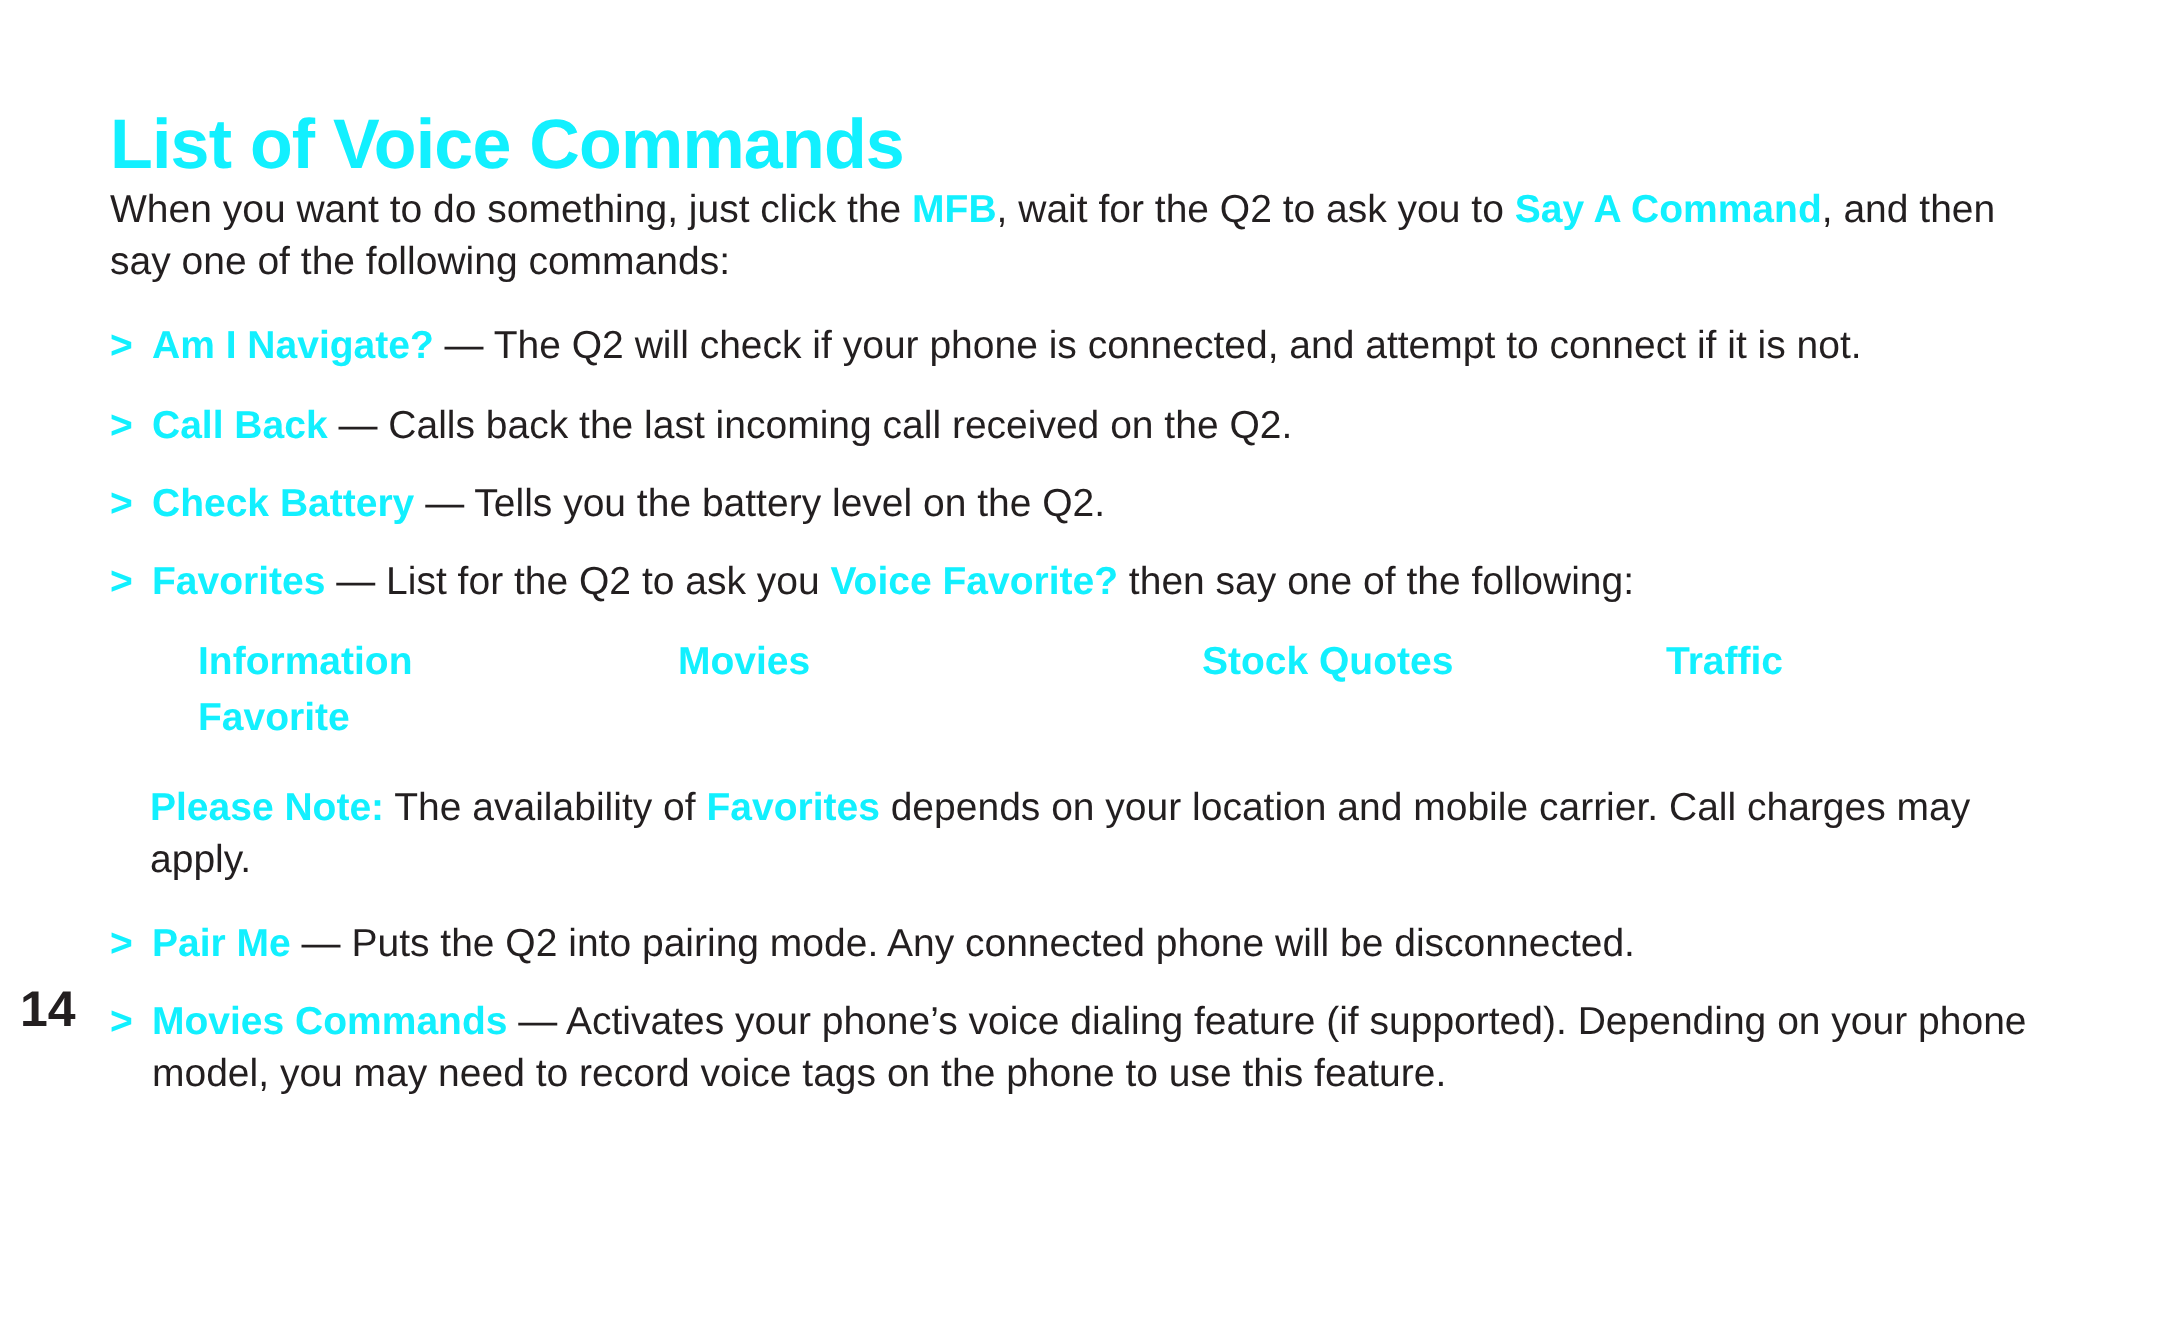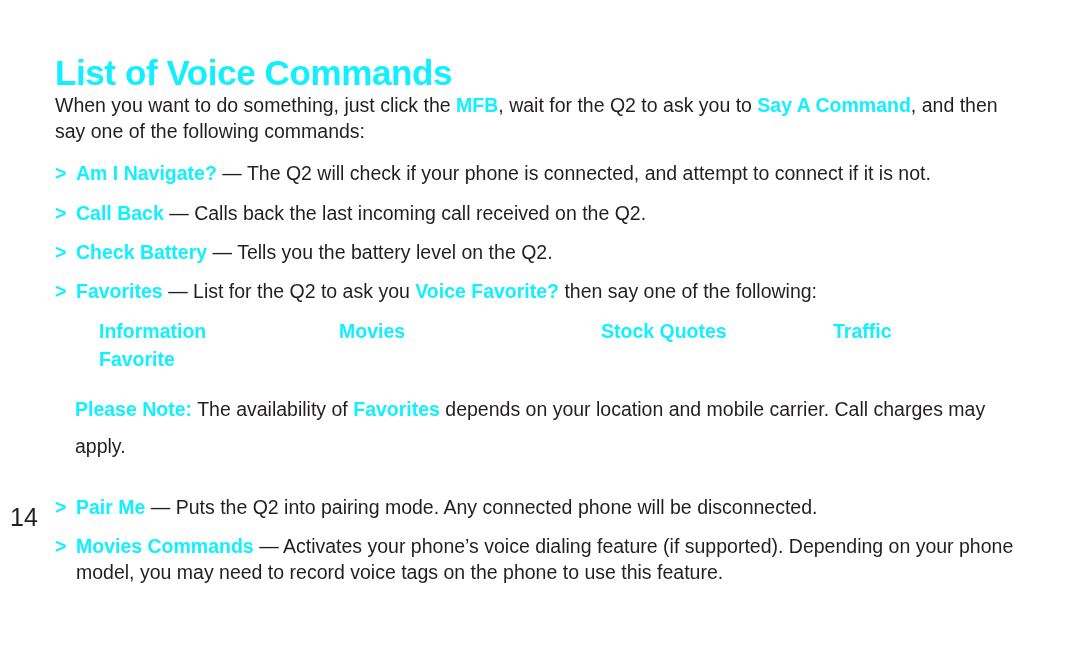--- a/index.html
+++ b/index.html
@@ -105,36 +105,36 @@
     font-weight: bold;
     font-size: 19.5px;
     line-height: 28px;
     white-space: nowrap;
   }
 
   
   .note {
     padding-left: 20px;
     margin-top: 18px;
-    margin-bottom: 29px;
+    margin-bottom: 16px;
     font-size: 19.5px;
-    line-height: 37px;
+    line-height: 26px;
   }
   .note .note-label {
     color: #12f0ff;
     font-weight: bold;
   }
 
   
   .page-number {
     position: absolute;
     left: 10px;
-    bottom: 8px;
+    bottom: 20px;
     font-size: 25px;
-    font-weight: normal;
+    font-weight: bold;
     color: #231f20;
     line-height: 1;
   }
 </style>
 </head>
 <body>
 
 <div class="page">
 
   <h1 class="page-title">List of Voice Commands</h1>

